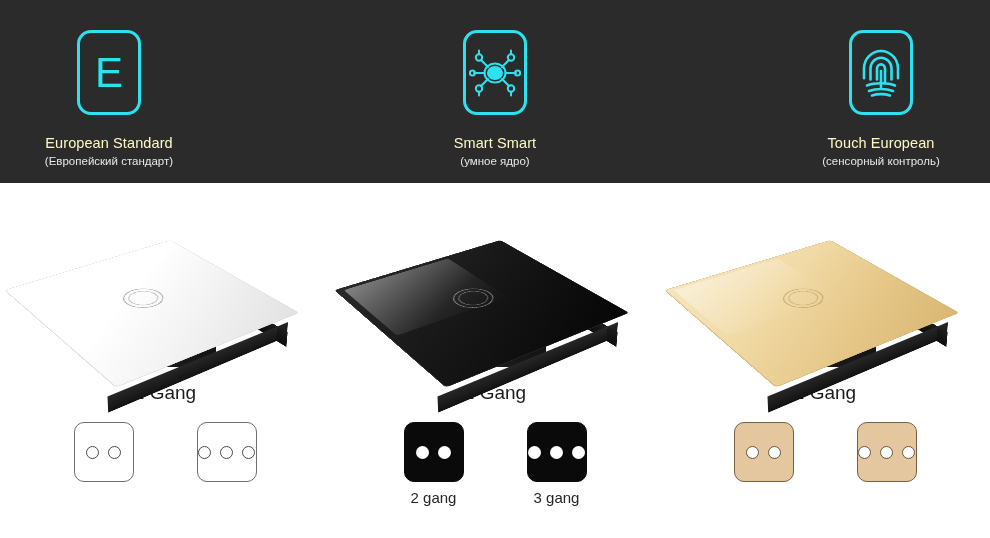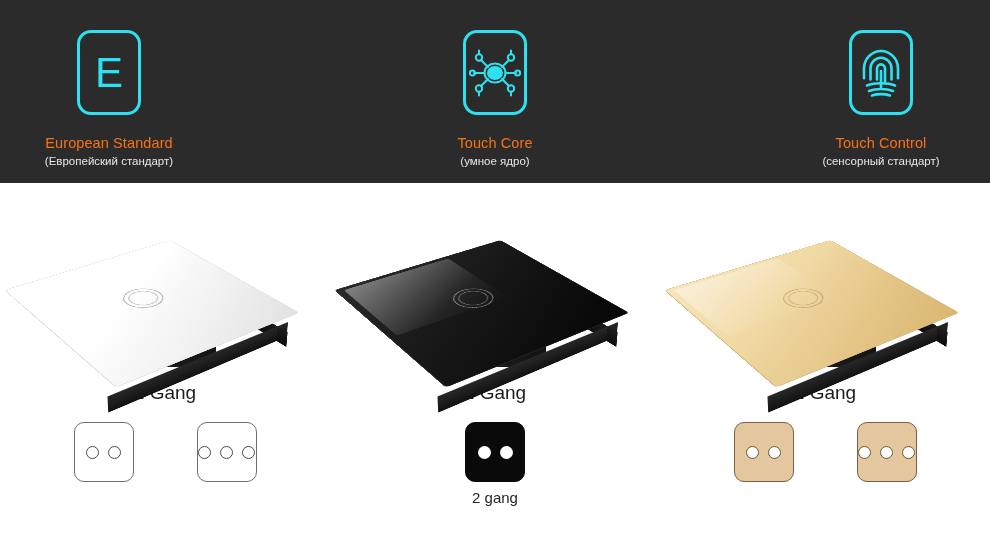--- a/index.html
+++ b/index.html
@@ -53,21 +53,21 @@
   }
   .feature-icon-frame svg { display: block; }
   .feature-letter {
     color: #2de2f0;
     font-size: 42px;
     font-family: "Liberation Sans", sans-serif;
     line-height: 1;
     font-weight: 400;
   }
   .feature-label-en {
-    color: #f97316;
+    color: #fef9c3;
     font-size: 14.5px;
     margin-top: 20px;
     text-align: right;
     white-space: nowrap;
     letter-spacing: 0.1px;
   }
   .feature-label-ru {
     color: #e8e8e8;
     font-size: 11.5px;
     margin-top: 4px;
@@ -303,39 +303,39 @@
         <path d="M19 20 12 13M33 20l7-7M19 32l-7 7M33 32l7 7M15.5 26H5M36.5 26H47"></path>
         <circle cx="10" cy="10.5" r="3.2"></circle>
         <circle cx="42" cy="10.5" r="3.2"></circle>
         <circle cx="10" cy="41.5" r="3.2"></circle>
         <circle cx="42" cy="41.5" r="3.2"></circle>
         <circle cx="3.4" cy="26" r="2.6"></circle>
         <circle cx="48.6" cy="26" r="2.6"></circle>
         <path d="M10 7.3V3.6M42 7.3V3.6M10 44.7v3.7M42 44.7v3.7"></path>
       </svg>
     </div>
-    <div class="feature-label-en">Touch Core</div>
+    <div class="feature-label-en">Smart Smart</div>
     <div class="feature-label-ru">(умное ядро)</div>
   </div>
 
   <div class="feature-item">
     <div class="feature-icon-frame">
       <svg width="44" height="56" viewBox="0 0 44 56" fill="none" stroke="#2de2f0" stroke-width="2.6" stroke-linecap="round">
         <path d="M22 6C12.6 6 5 13.9 5 23.6v9.6"></path>
         <path d="M22 6c9.4 0 17 7.9 17 17.6v9.6"></path>
         <path d="M11.5 34.5V23.6c0-6 4.7-10.9 10.5-10.9s10.5 4.9 10.5 10.9v10.9"></path>
         <path d="M18 34.5V23.6c0-2.3 1.8-4.2 4-4.2s4 1.9 4 4.2v14"></path>
         <path d="M22 26v16"></path>
         <path d="M8 40.5c3-1.2 7.5-2.2 14-2.2s11 1 14 2.2"></path>
         <path d="M10 46c3.2-1.2 7-2 12-2s8.8.8 12 2"></path>
         <path d="M13 50.5c2.6-.9 5.6-1.4 9-1.4s6.4.5 9 1.4"></path>
       </svg>
     </div>
-    <div class="feature-label-en">Touch Control</div>
-    <div class="feature-label-ru">(сенсорный стандарт)</div>
+    <div class="feature-label-en">Touch European</div>
+    <div class="feature-label-ru">(сенсорный контроль)</div>
   </div>
 
 </div>
 
 <div id="product-section">
 
   <div class="product-column">
     <div class="switch-photo">
       <div class="mount-box"></div>
       <div class="mount-tab left"></div>
@@ -389,20 +389,28 @@
     </div>
     <div class="gang-title">1 Gang</div>
     <div class="variant-row">
       <div class="variant-item">
         <div class="variant-tile theme-black">
           <span class="variant-dot"></span>
           <span class="variant-dot"></span>
         </div>
         <div class="variant-caption">2 gang</div>
       </div>
+      <div class="variant-item">
+        <div class="variant-tile theme-black">
+          <span class="variant-dot"></span>
+          <span class="variant-dot"></span>
+          <span class="variant-dot"></span>
+        </div>
+        <div class="variant-caption">3 gang</div>
+      </div>
     </div>
   </div>
 
   <div class="product-column">
     <div class="switch-photo">
       <div class="mount-box"></div>
       <div class="mount-tab left"></div>
       <div class="mount-tab right"></div>
       <div class="switch-stage">
         <div class="switch-body">

